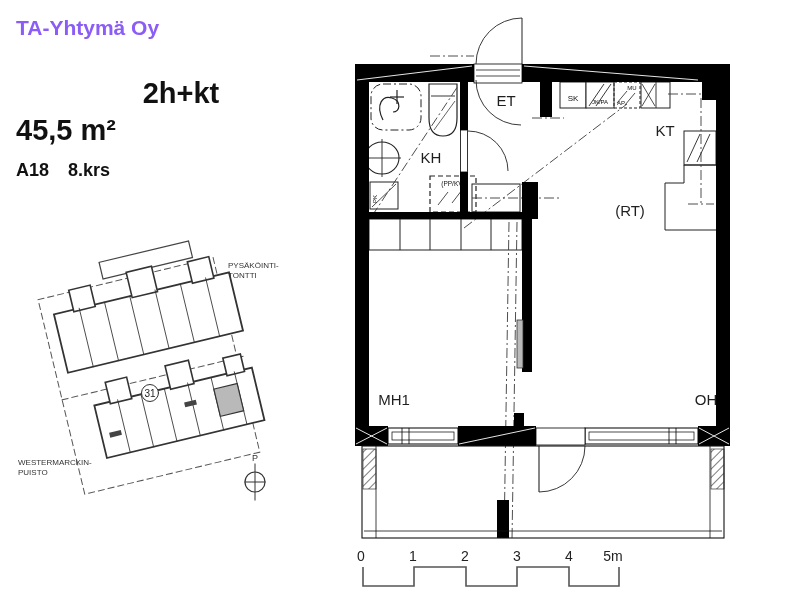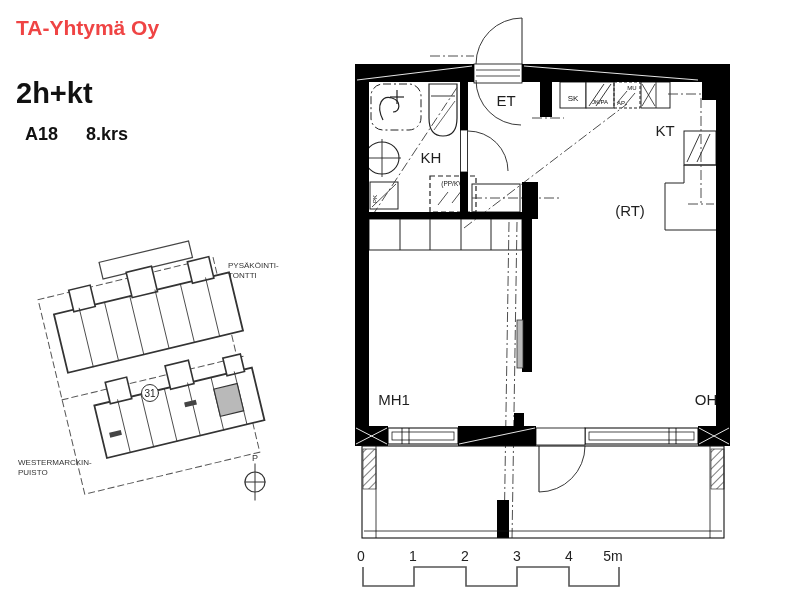--- a/index.html
+++ b/index.html
@@ -1,33 +1,34 @@
 <!DOCTYPE html>
 <html><head>
 <meta charset="utf-8">
 <style>
   html,body{margin:0;padding:0;background:#fff;}
   .page{position:relative;width:800px;height:600px;background:#fff;overflow:hidden;
         font-family:"Liberation Sans",sans-serif;}
   .info{position:absolute;left:16px;top:14px;width:330px;}
-  .company,.address{font-size:21px;font-weight:bold;color:#ef4444;line-height:1.3;}
-  .apt-type{margin-top:34px;font-size:29px;font-weight:bold;color:#111;line-height:1.25;}
+  .company,.address{font-size:21px;font-weight:bold;color:#8b5cf6;line-height:1.3;}
+  .apt-type{margin-top:34px;font-size:29px;font-weight:bold;color:#111;line-height:1.25;text-align:center;}
   .apt-area{font-size:29px;font-weight:bold;color:#111;line-height:1.25;}
   .apt-unit-row{margin-top:12px;font-size:18px;font-weight:bold;color:#111;}
-  .apt-unit-row span{margin-right:14px;margin-left:9px;}
+  .apt-unit-row span{margin-right:14px;}
   svg text{font-family:"Liberation Sans",sans-serif;}
 </style>
 </head>
 <body>
 
 <div class="page">
 
   <div class="info">
     <div class="company">TA-Yhtymä Oy</div>
     <div class="apt-type">2h+kt</div>
+    <div class="apt-area">45,5 m²</div>
     <div class="apt-unit-row">
       <span>A18</span>
       <span>8.krs</span>
     </div>
   </div>
 
   <svg width="800" height="600" viewBox="0 0 800 600">
     <defs>
       <pattern id="hatch" width="6" height="6" patternUnits="userSpaceOnUse" patternTransform="rotate(45)">
         <line x1="0" y1="0" x2="0" y2="6" stroke="#444" stroke-width="1.4"></line>

